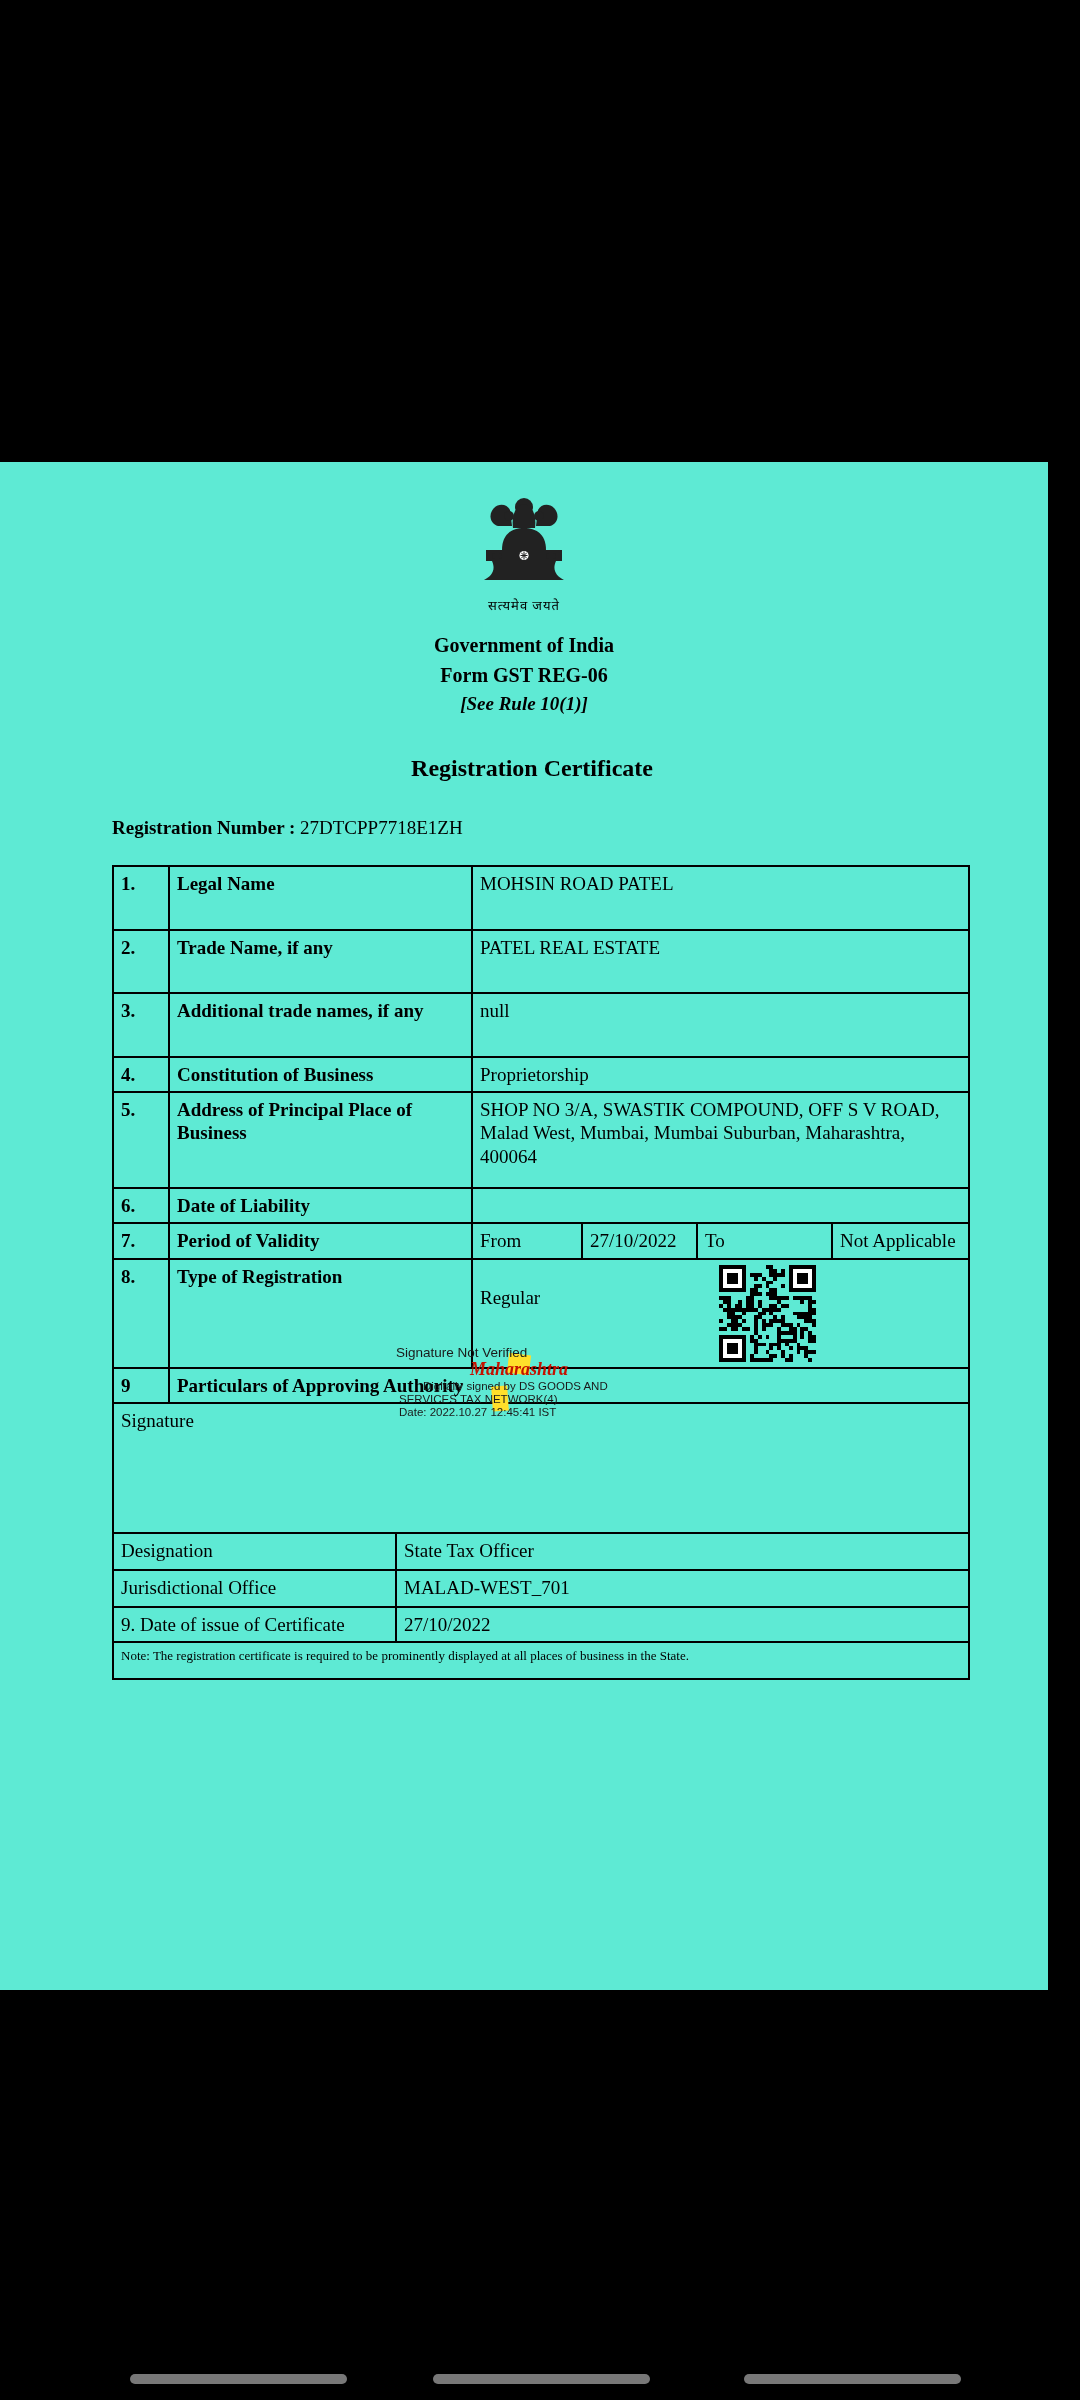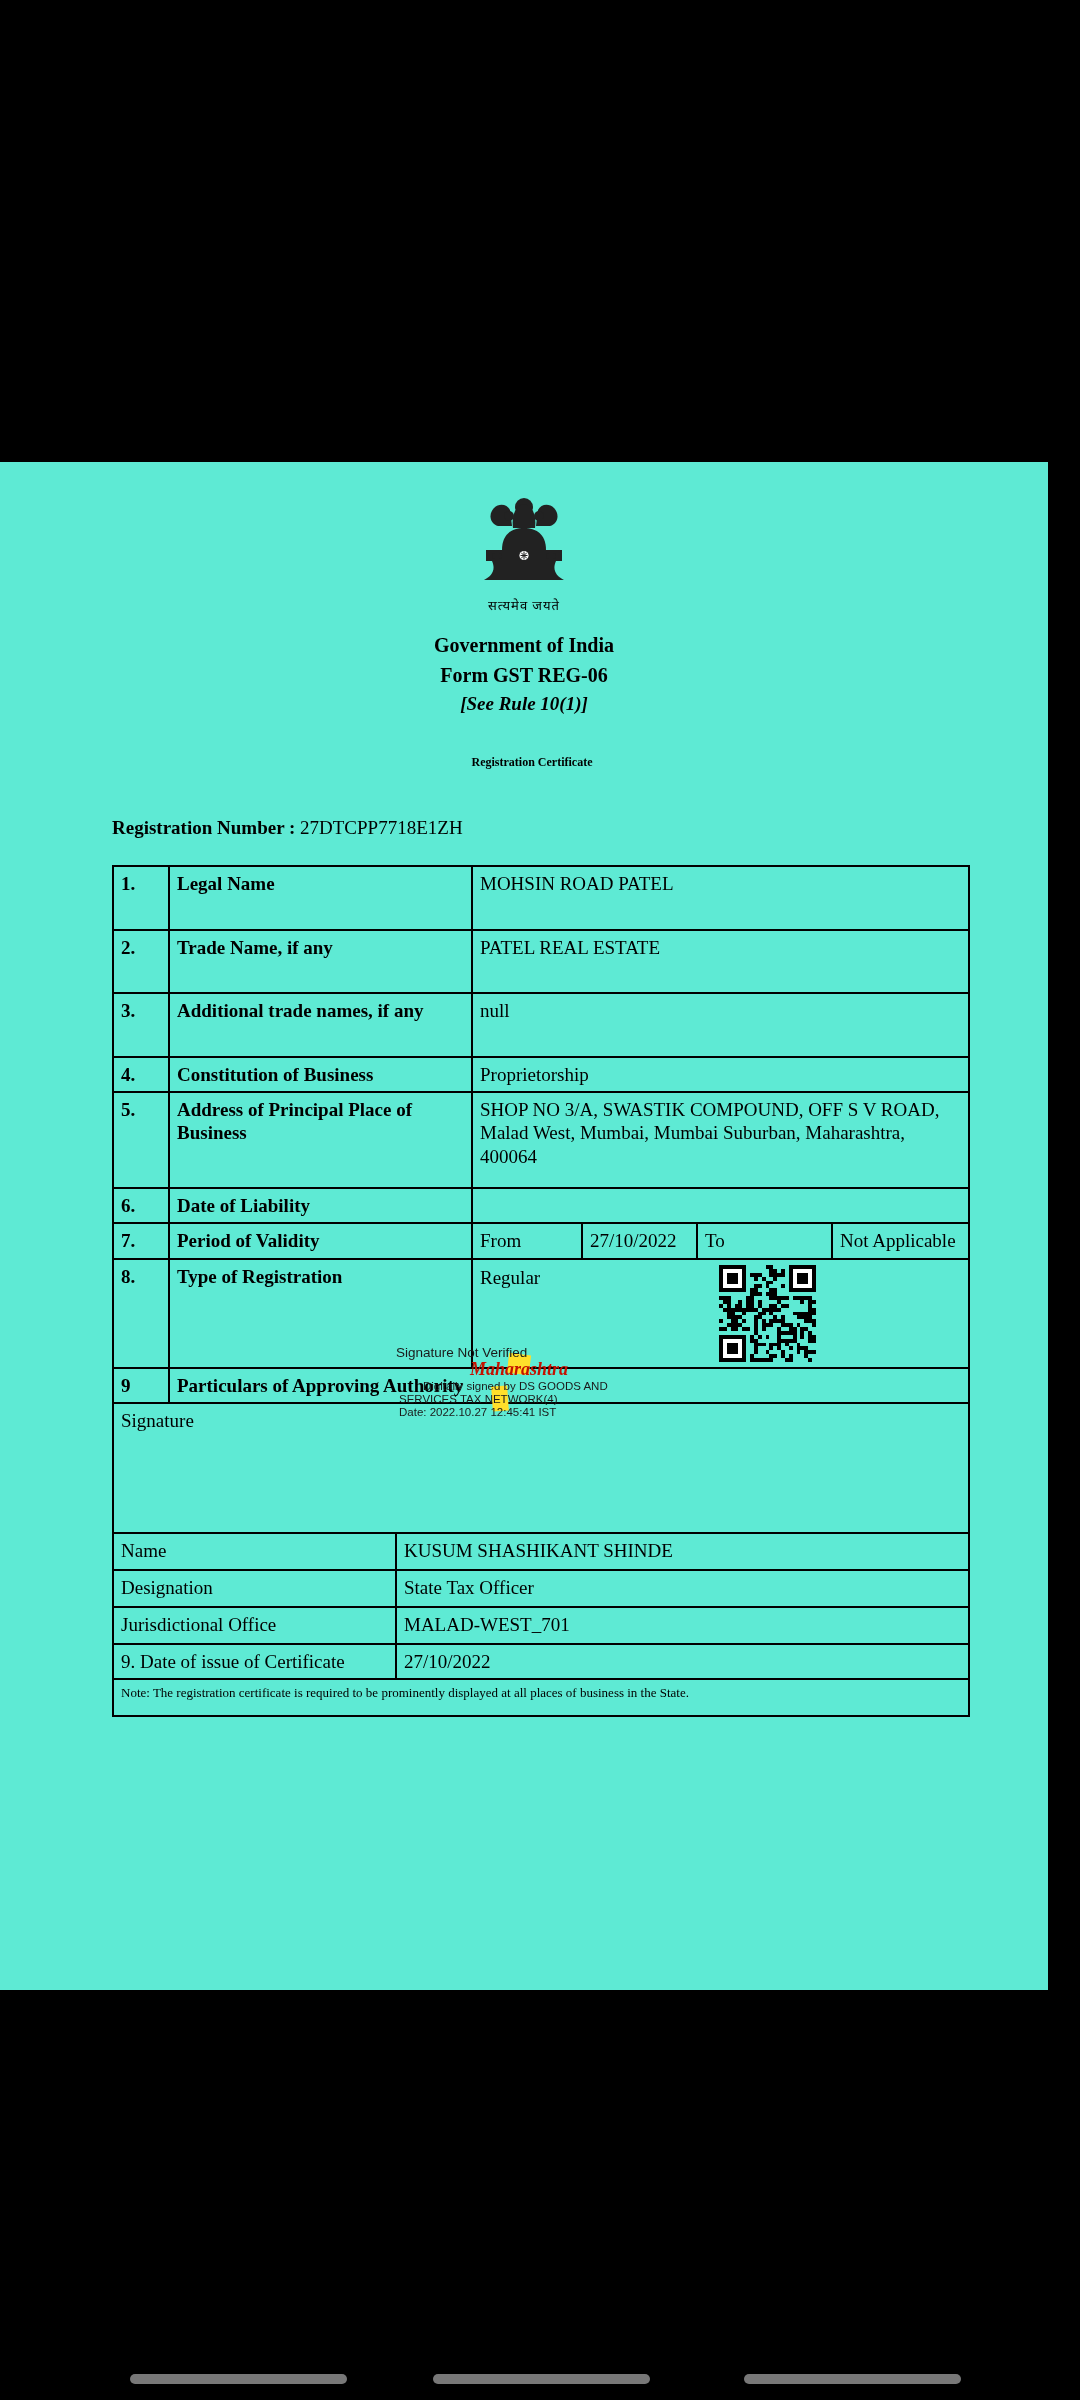--- a/index.html
+++ b/index.html
@@ -5,32 +5,32 @@
   html,body{margin:0;padding:0;background:#000;}
   body{width:1080px;height:2400px;position:relative;overflow:hidden;
        font-family:"Liberation Serif",serif;color:#000;}
   .doc{position:absolute;top:462px;left:0;width:1048px;height:1528px;background:#5eead4;}
   .centered{position:absolute;left:0;right:0;text-align:center;}
   .emblem{top:30px;}
   .motto{top:134px;font-size:13px;letter-spacing:1px;}
   .gov{top:172px;font-size:20px;font-weight:bold;}
   .formt{top:202px;font-size:20px;font-weight:bold;}
   .rule{top:231px;font-size:19px;font-weight:bold;font-style:italic;}
-  .certt{top:293px;font-size:12px;font-weight:bold;padding-left:16px;}
+  .certt{top:293px;font-size:24px;font-weight:bold;padding-left:16px;}
   .regline{position:absolute;top:355px;left:112px;font-size:19px;}
   .regline .b{font-weight:bold;}
   table.cert{position:absolute;left:112px;top:403px;width:856px;border-collapse:collapse;
              table-layout:fixed;font-size:19px;}
   table.cert td{border:2px solid #000;vertical-align:top;padding:5px 7px;line-height:1.22;
                 overflow:hidden;}
   td.num{font-weight:bold;}
   td.lbl{font-weight:bold;}
   td.olbl{padding-left:5px;}
   td.regcell{position:relative;}
-  .regtext{display:block;margin-top:1px;}
+  .regtext{display:block;margin-top:21px;}
   .qr{position:absolute;left:246px;top:5px;width:97px;height:97px;}
   .qr svg{width:100%;height:100%;shape-rendering:crispEdges;}
   td.sigcell{font-weight:normal;}
   td.notecell{font-size:13px;}
   .dsig{position:absolute;left:396px;top:883px;width:340px;height:88px;
         font-family:"Liberation Sans",sans-serif;color:#1a1a1a;}
   .dsig .status{position:absolute;left:0;top:0;font-size:13.5px;z-index:2;}
   .dsig .script{position:absolute;left:74px;top:14px;font-family:"Liberation Serif",serif;
         font-style:italic;font-weight:bold;color:#c41200;font-size:18px;z-index:2;}
   .dsig .l1{position:absolute;left:3px;top:35px;font-size:11.5px;z-index:2;padding-left:24px;}
@@ -363,24 +363,20 @@
       <tr style="height:34px">
         <td class="num">9</td>
         <td class="lbl" colspan="6">Particulars of Approving Authority</td>
       </tr>
       <tr style="height:130px">
         <td class="sigcell" colspan="7">
           <span>Signature</span>
         </td>
       </tr>
       <tr style="height:37px">
-        <td class="olbl" colspan="2">Name</td>
-        <td class="oval" colspan="5">KUSUM SHASHIKANT SHINDE</td>
-      </tr>
-      <tr style="height:37px">
         <td class="olbl" colspan="2">Designation</td>
         <td class="oval" colspan="5">State Tax Officer</td>
       </tr>
       <tr style="height:37px">
         <td class="olbl" colspan="2">Jurisdictional Office</td>
         <td class="oval" colspan="5">MALAD-WEST_701</td>
       </tr>
       <tr style="height:35px">
         <td class="olbl" colspan="2">9. Date of issue of Certificate</td>
         <td class="oval" colspan="5">27/10/2022</td>

